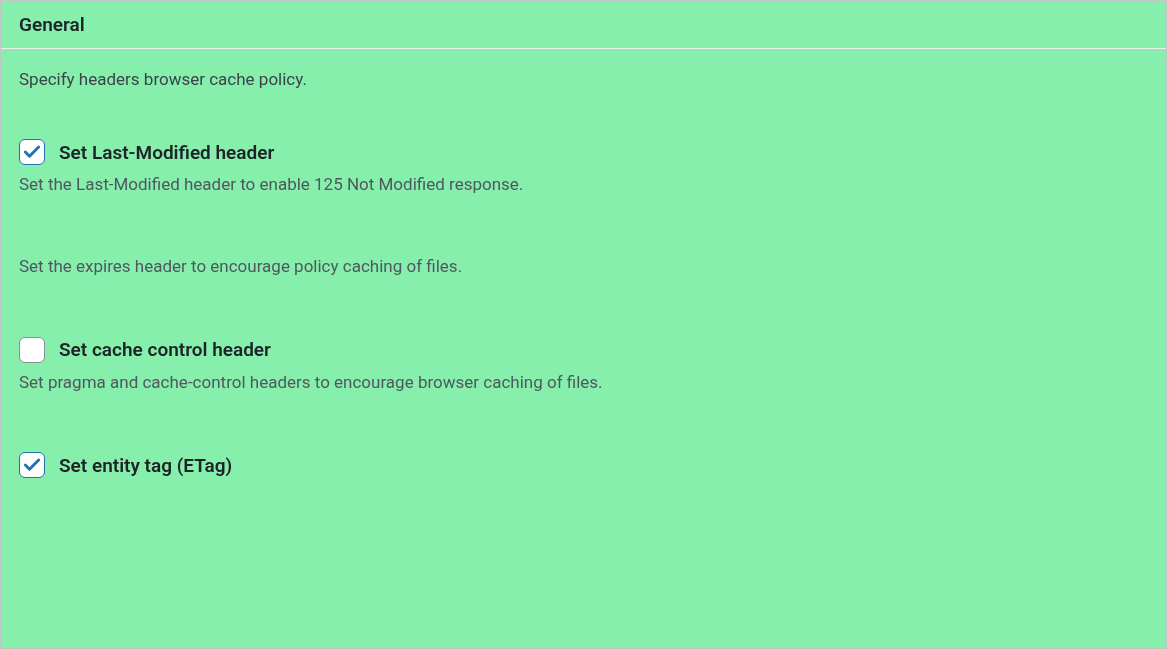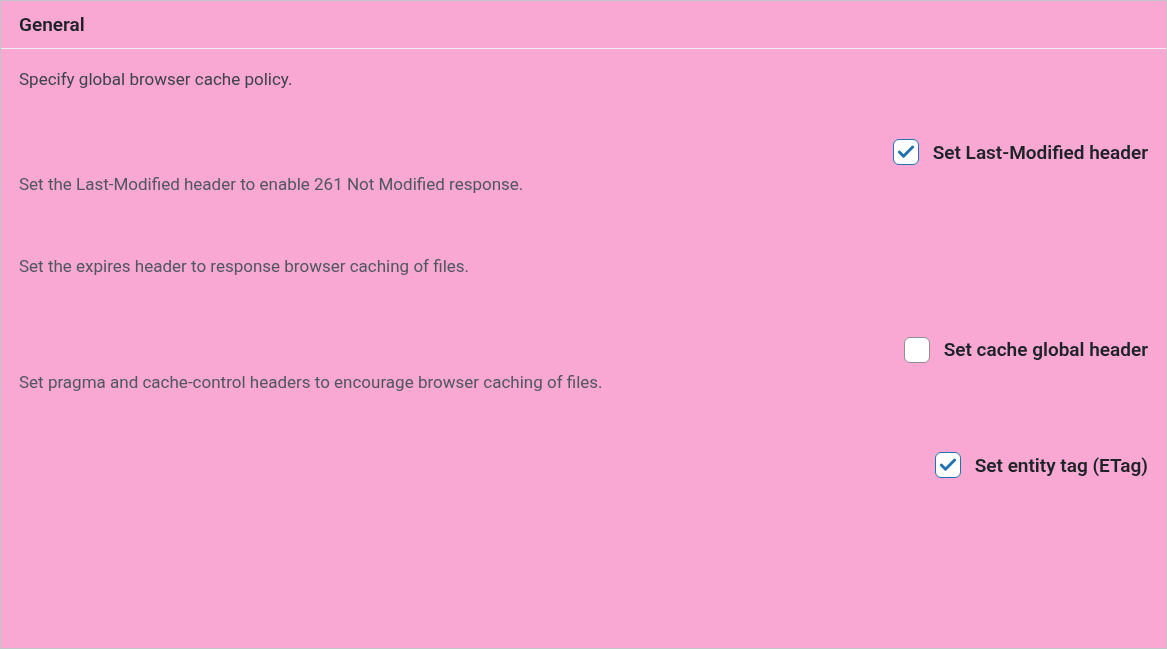--- a/index.html
+++ b/index.html
@@ -9,21 +9,21 @@
     }
     body {
       font-family: -apple-system, BlinkMacSystemFont, "Segoe UI", Roboto, Oxygen-Sans, Ubuntu, Cantarell, "Helvetica Neue", sans-serif;
       background: #f0f0f1;
       padding: 0;
       width: 1167px;
       height: 649px;
       overflow: hidden;
     }
     .panel {
-      background: #f9a8d4;
+      background: #86efac;
       border: 1px solid #c3c4c7;
       margin: 0;
       width: 100%;
       height: 100%;
     }
     .panel-header {
       padding: 12px 18px;
       border-bottom: 1px solid #eee;
     }
     .panel-header h3 {
@@ -42,21 +42,20 @@
     .option-row {
       margin-bottom: 58px;
     }
     .option-row:last-child {
       margin-bottom: 20px;
     }
     .option-label-line {
       display: flex;
       align-items: center;
       margin-bottom: 8px;
-      justify-content: flex-end;
     }
     .checkbox {
       width: 26px;
       height: 26px;
       border: 1px solid #8c8f94;
       border-radius: 6px;
       background: #fff;
       display: inline-flex;
       align-items: center;
       justify-content: center;
@@ -88,44 +87,44 @@
     }
   </style>
 </head>
 <body>
 
 <div class="panel">
   <div class="panel-header">
     <h3>General</h3>
   </div>
   <div class="panel-body">
-    <p class="intro-text">Specify global browser cache policy.</p>
+    <p class="intro-text">Specify headers browser cache policy.</p>
 
     <div class="option-row">
       <div class="option-label-line">
         <span class="checkbox checked">
           <svg viewBox="0 0 24 24" fill="none" stroke="#2271b1" stroke-width="3.5" stroke-linecap="round" stroke-linejoin="round">
               <polyline points="4 12 9 17 20 6"></polyline>
             </svg>
         </span>
         <label class="option-label">Set Last-Modified header</label>
       </div>
-      <p class="option-description">Set the Last-Modified header to enable 261 Not Modified response.</p>
+      <p class="option-description">Set the Last-Modified header to enable 125 Not Modified response.</p>
     </div>
 
     <div class="option-row">
-      <p class="option-description">Set the expires header to response browser caching of files.</p>
+      <p class="option-description">Set the expires header to encourage policy caching of files.</p>
     </div>
 
     <div class="option-row">
       <div class="option-label-line">
         <span class="checkbox">
           
         </span>
-        <label class="option-label">Set cache global header</label>
+        <label class="option-label">Set cache control header</label>
       </div>
       <p class="option-description">Set pragma and cache-control headers to encourage browser caching of files.</p>
     </div>
 
     <div class="option-row">
       <div class="option-label-line">
         <span class="checkbox checked">
           <svg viewBox="0 0 24 24" fill="none" stroke="#2271b1" stroke-width="3.5" stroke-linecap="round" stroke-linejoin="round">
               <polyline points="4 12 9 17 20 6"></polyline>
             </svg>

